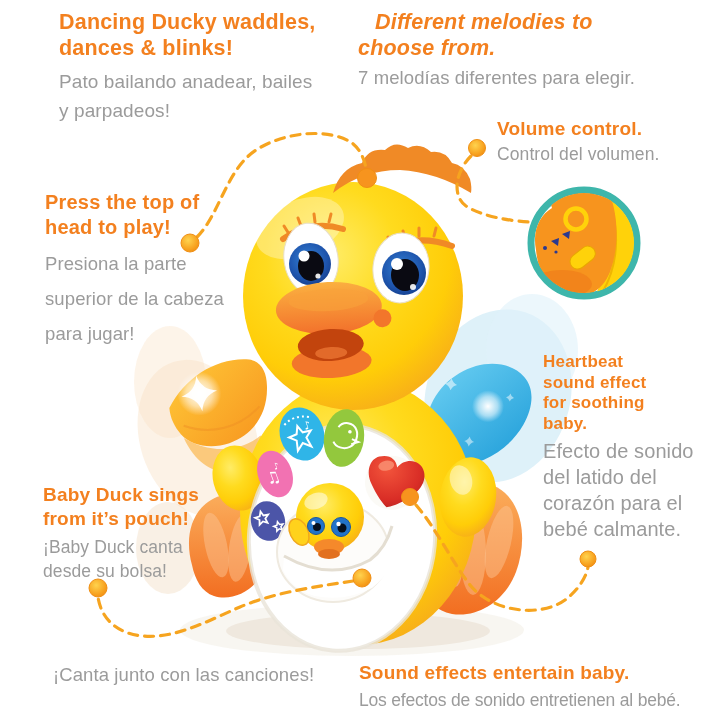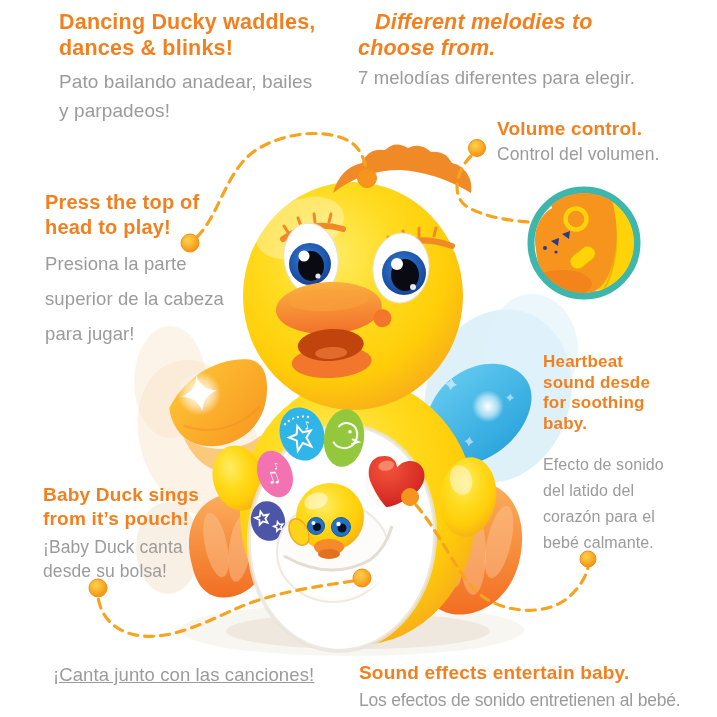--- a/index.html
+++ b/index.html
@@ -18,27 +18,27 @@
   .c-melodies .co-h div:first-child{padding-left:17px;}
   .c-melodies .co-s{font-size:18.5px;line-height:23px;margin-top:5px;}
 
   .c-volume   .co-h{font-size:19px;line-height:21px;}
   .c-volume   .co-s{font-size:17.5px;line-height:22px;margin-top:4px;}
 
   .c-press    .co-h{font-size:20px;line-height:25px;}
   .c-press    .co-s{font-size:18.5px;line-height:35px;margin-top:6px;}
 
   .c-heartbeat .co-h{font-size:17px;line-height:20.5px;}
-  .c-heartbeat .co-s{font-size:16px;line-height:26px;margin-top:18px;}
+  .c-heartbeat .co-s{font-size:20px;line-height:26px;margin-top:4px;}
 
   .c-pouch    .co-h{font-size:19px;line-height:23.5px;}
   .c-pouch    .co-s{font-size:17.5px;line-height:24px;margin-top:5px;}
 
   .c-sing     .co-h{font-size:20px;line-height:22px;}
-  .c-sing     .co-s{font-size:18.5px;line-height:22px;margin-top:5px;text-decoration:underline;}
+  .c-sing     .co-s{font-size:18.5px;line-height:22px;margin-top:5px;}
 
   .c-sound    .co-h{font-size:19px;line-height:21px;}
   .c-sound    .co-s{font-size:17.5px;line-height:22px;margin-top:6px;letter-spacing:-.2px;text-align:center;}
 </style>
 </head>
 <body>
 
 <div class="stage">
 
 <svg class="art" viewBox="0 0 717 717">
@@ -306,21 +306,21 @@
   <div class="co-s">
     <div>Presiona la parte</div>
     <div>superior de la cabeza</div>
     <div>para jugar!</div>
   </div>
 </div>
 
 <div class="callout c-heartbeat" style="left:543px;top:352px">
   <div class="co-h">
     <div>Heartbeat</div>
-    <div>sound desde</div>
+    <div>sound effect</div>
     <div>for soothing</div>
     <div>baby.</div>
   </div>
   <div class="co-s">
     <div>Efecto de sonido</div>
     <div>del latido del</div>
     <div>corazón para el</div>
     <div>bebé calmante.</div>
   </div>
 </div>

